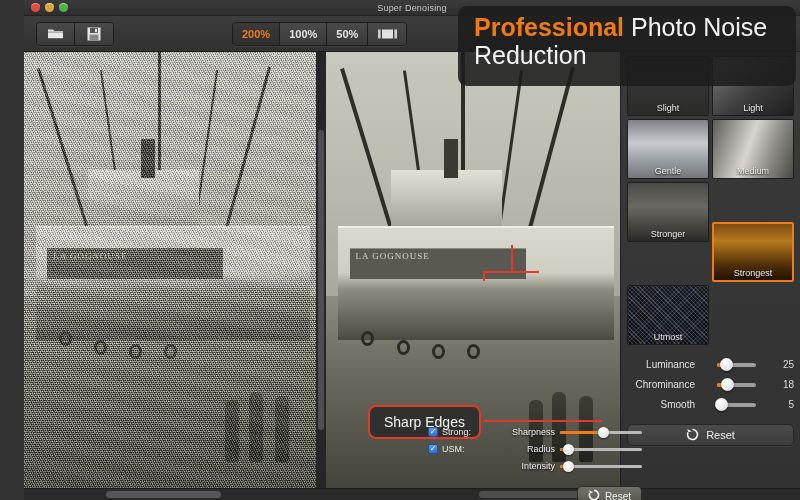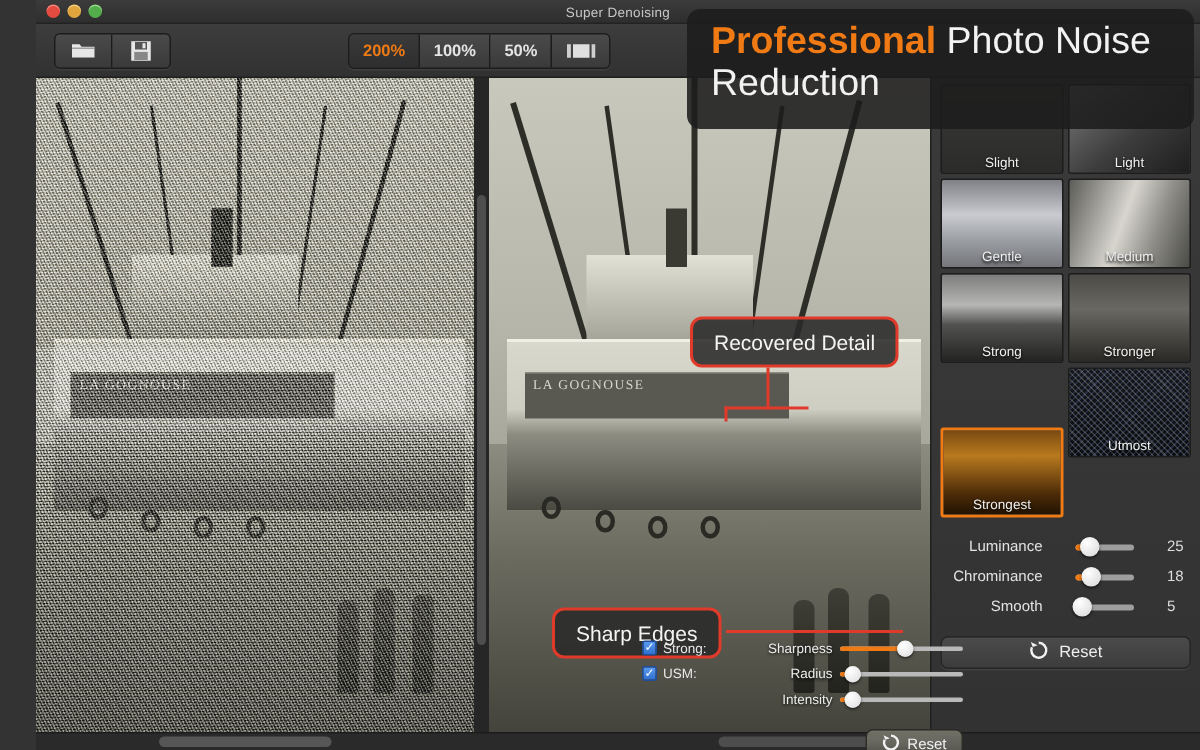--- a/index.html
+++ b/index.html
@@ -193,21 +193,21 @@
   .p-strongest{ background:linear-gradient(#7a4a12,#b97a1e 30%,#4d2c08 75%,#221302); }
   .p-utmost { background:
       repeating-linear-gradient(45deg, rgba(255,255,255,.18) 0 1px, transparent 1px 3px),
       repeating-linear-gradient(-45deg, rgba(140,170,255,.18) 0 1px, transparent 1px 3px),
       linear-gradient(#15171c,#0c0e12); }
 
   .sliders { margin-top:9px; }
   .sl-row { display:flex; align-items:center; height:20px; gap:22px; }
   .sl-lab { width:68px; text-align:right; font-size:10px; color:#e2e2e2; }
   .sl-area { flex:1; position:relative; height:14px; }
-  .sl-val { width:16px; font-size:10px; color:#dcdcdc; }
+  .sl-val { width:16px; text-align:right; font-size:10px; color:#dcdcdc; }
   .sl-track { position:absolute; left:0; right:0; top:6px; height:4px;
               background:#9e9e9e; border-radius:2px; }
   .sl-fill { position:absolute; left:0; top:6px; height:4px; background:#f07a14; border-radius:2px; }
   .sl-knob { position:absolute; top:1px; width:13px; height:13px; border-radius:50%;
              background:radial-gradient(circle at 35% 30%,#fff,#d6d6d6);
              box-shadow:0 1px 2px rgba(0,0,0,.65); }
 
   .side-reset {
     margin-top:10px; height:22px;
     background:linear-gradient(#4b4b4b,#3c3c3c);
@@ -344,21 +344,20 @@
           <div class="tyre" style="left:48%;top:67%;"></div>
           <div class="figure" style="left:69%;"></div>
           <div class="figure" style="left:77%;height:70px;"></div>
           <div class="figure" style="left:86%;height:66px;"></div>
         </div>
       </div>
 
       <div class="leader" style="left:487px; top:193px; width:2px; height:28px;"></div>
       <div class="leader" style="left:459px; top:219px; width:56px; height:2px;"></div>
       <div class="leader" style="left:459px; top:219px; width:2px; height:10px;"></div>
-      <div class="callout" style="left:436px; top:159px;">Recovered Detail</div>
 
       <div class="leader" style="left:460px; top:368px; width:118px; height:2px;"></div>
       <div class="callout" style="left:344px; top:353px;">Sharp Edges</div>
 
       <div class="sharp-panel">
         <div class="sp-row">
           <div class="sp-left">
             <div class="cbx">✓</div>
             <span>Strong:</span>
           </div>
@@ -414,24 +413,20 @@
         </div>
         <div class="preset">
           <div class="pimg p-gentle"></div>
           <div class="plabel">Gentle</div>
         </div>
         <div class="preset">
           <div class="pimg p-medium"></div>
           <div class="plabel">Medium</div>
         </div>
         <div class="preset">
-          <div class="pimg p-strong"></div>
-          <div class="plabel">Strong</div>
-        </div>
-        <div class="preset">
           <div class="pimg p-stronger"></div>
           <div class="plabel">Stronger</div>
         </div>
         <div class="preset sel">
           <div class="pimg p-strongest"></div>
           <div class="plabel">Strongest</div>
         </div>
         <div class="preset">
           <div class="pimg p-utmost"></div>
           <div class="plabel">Utmost</div>

